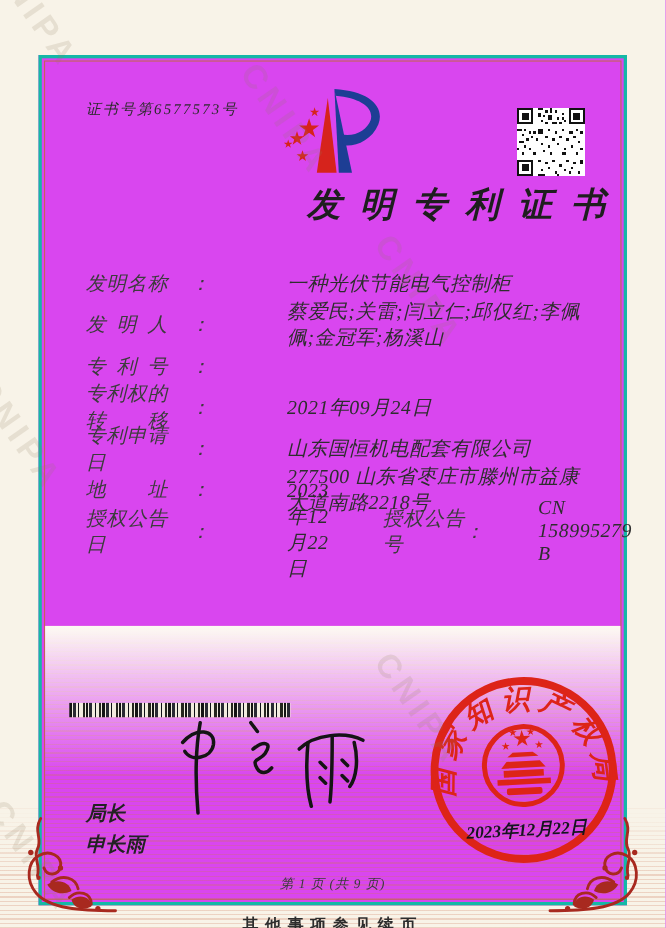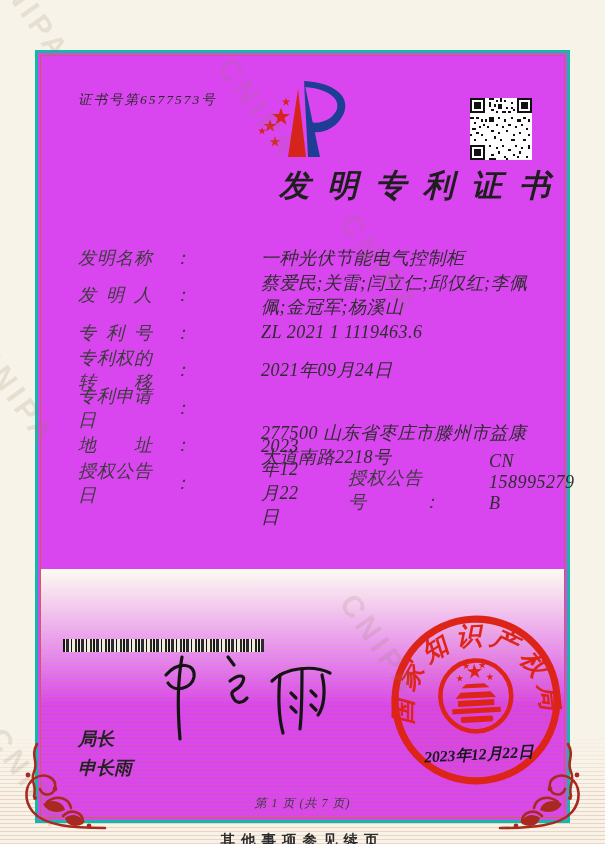--- a/index.html
+++ b/index.html
@@ -34,21 +34,21 @@
   .qr{position:absolute;left:432px;top:45px;width:62px;height:62px;}
   .title{position:absolute;left:0;right:0;top:112px;text-align:right;
       font-size:31px;font-weight:700;letter-spacing:17px;text-indent:17px;color:#1e1e1e;}
   
   .fields{position:absolute;left:40px;right:24px;top:186px;}
   .frow{height:37.5px;display:flex;align-items:center;font-size:18px;gap:21px;}
   .flabel{display:inline-block;width:74px;text-align:justify;text-align-last:justify;
       color:#3c3c3c;flex:0 0 74px;}
   .fcolon{color:#3c3c3c;margin-right:6px;}
   .fvalue{color:#2e2e2e;letter-spacing:0.5px;margin-left:43px;}
-  .fpair2{margin-left:28px;display:flex;align-items:flex-end;}
+  .fpair2{margin-left:28px;display:flex;align-items:center;}
   
   .paras{position:absolute;left:38px;right:28px;top:452px;}
   .para{font-size:13.2px;line-height:1.65;text-indent:2em;color:#3a3a3a;
       text-align:justify;margin:0 0 10px 0;letter-spacing:0.3px;}
   
   .barcode{position:absolute;left:25px;top:586px;width:201px;height:13px;
       background:repeating-linear-gradient(90deg,
         #141414 0 2px,#f2ecdf 2px 3px,#2a2a33 3px 6px,#f2ecdf 6px 8px,
         #101018 8px 9px,#f2ecdf 9px 12px,#26261f 12px 14px,#f2ecdf 14px 15px);}
   
@@ -132,30 +132,30 @@
           <span class="fvalue">一种光伏节能电气控制柜</span>
       </div>
       <div class="frow">
         <span class="flabel">发明人</span>
           <span class="fcolon">：</span>
           <span class="fvalue">蔡爱民;关雷;闫立仁;邱仅红;李佩佩;金冠军;杨溪山</span>
       </div>
       <div class="frow">
         <span class="flabel">专利号</span>
           <span class="fcolon">：</span>
-          <span class="fvalue">ZL 2021 1 1119463.6</span>
       </div>
       <div class="frow">
         <span class="flabel">专利权的转移</span>
           <span class="fcolon">：</span>
           <span class="fvalue">2021年09月24日</span>
       </div>
       <div class="frow">
         <span class="flabel">专利申请日</span>
           <span class="fcolon">：</span>
+          <span class="fvalue">山东国恒机电配套有限公司</span>
       </div>
       <div class="frow">
         <span class="flabel">地址</span>
           <span class="fcolon">：</span>
           <span class="fvalue">277500 山东省枣庄市滕州市益康大道南路2218号</span>
       </div>
       <div class="frow">
         <span class="flabel">授权公告日</span>
           <span class="fcolon">：</span>
           <span class="fvalue">2023年12月22日</span>
@@ -208,21 +208,21 @@
         <use href="#star" transform="translate(103,66) scale(0.38)"></use>
         <path d="M74,76 L102,76 L97,72 L79,72 Z"></path>
         <path d="M68,86 L108,86 L103,80 L73,80 Z"></path>
         <rect x="70" y="88" width="36" height="6"></rect>
         <rect x="64" y="96" width="48" height="5"></rect>
         <rect x="72" y="104" width="32" height="6" rx="2"></rect>
       </g>
       <text x="88" y="147" text-anchor="middle" font-size="15.5" font-weight="600" fill="#15151f">2023年12月22日</text>
     </svg>
 
-    <div class="page-num">第 1 页 (共 7 页)</div>
+    <div class="page-num">第 1 页 (共 9 页)</div>
   </div>
 </div>
 
 <svg class="orn orn-left" viewBox="0 0 96 96">
   <g fill="none" stroke="#a8291f" stroke-width="2.6" stroke-linecap="round">
     <path d="M92,86 C60,86 32,84 20,70 C10,58 12,42 22,36 C32,30 44,36 42,46 C40,54 30,55 27,47"></path>
     <path d="M24,2 C17,14 26,20 21,30 C17,38 24,44 21,54"></path>
     <path d="M34,60 C44,52 56,56 58,66"></path>
     <path d="M50,74 C58,66 70,70 70,80"></path>
   </g>

